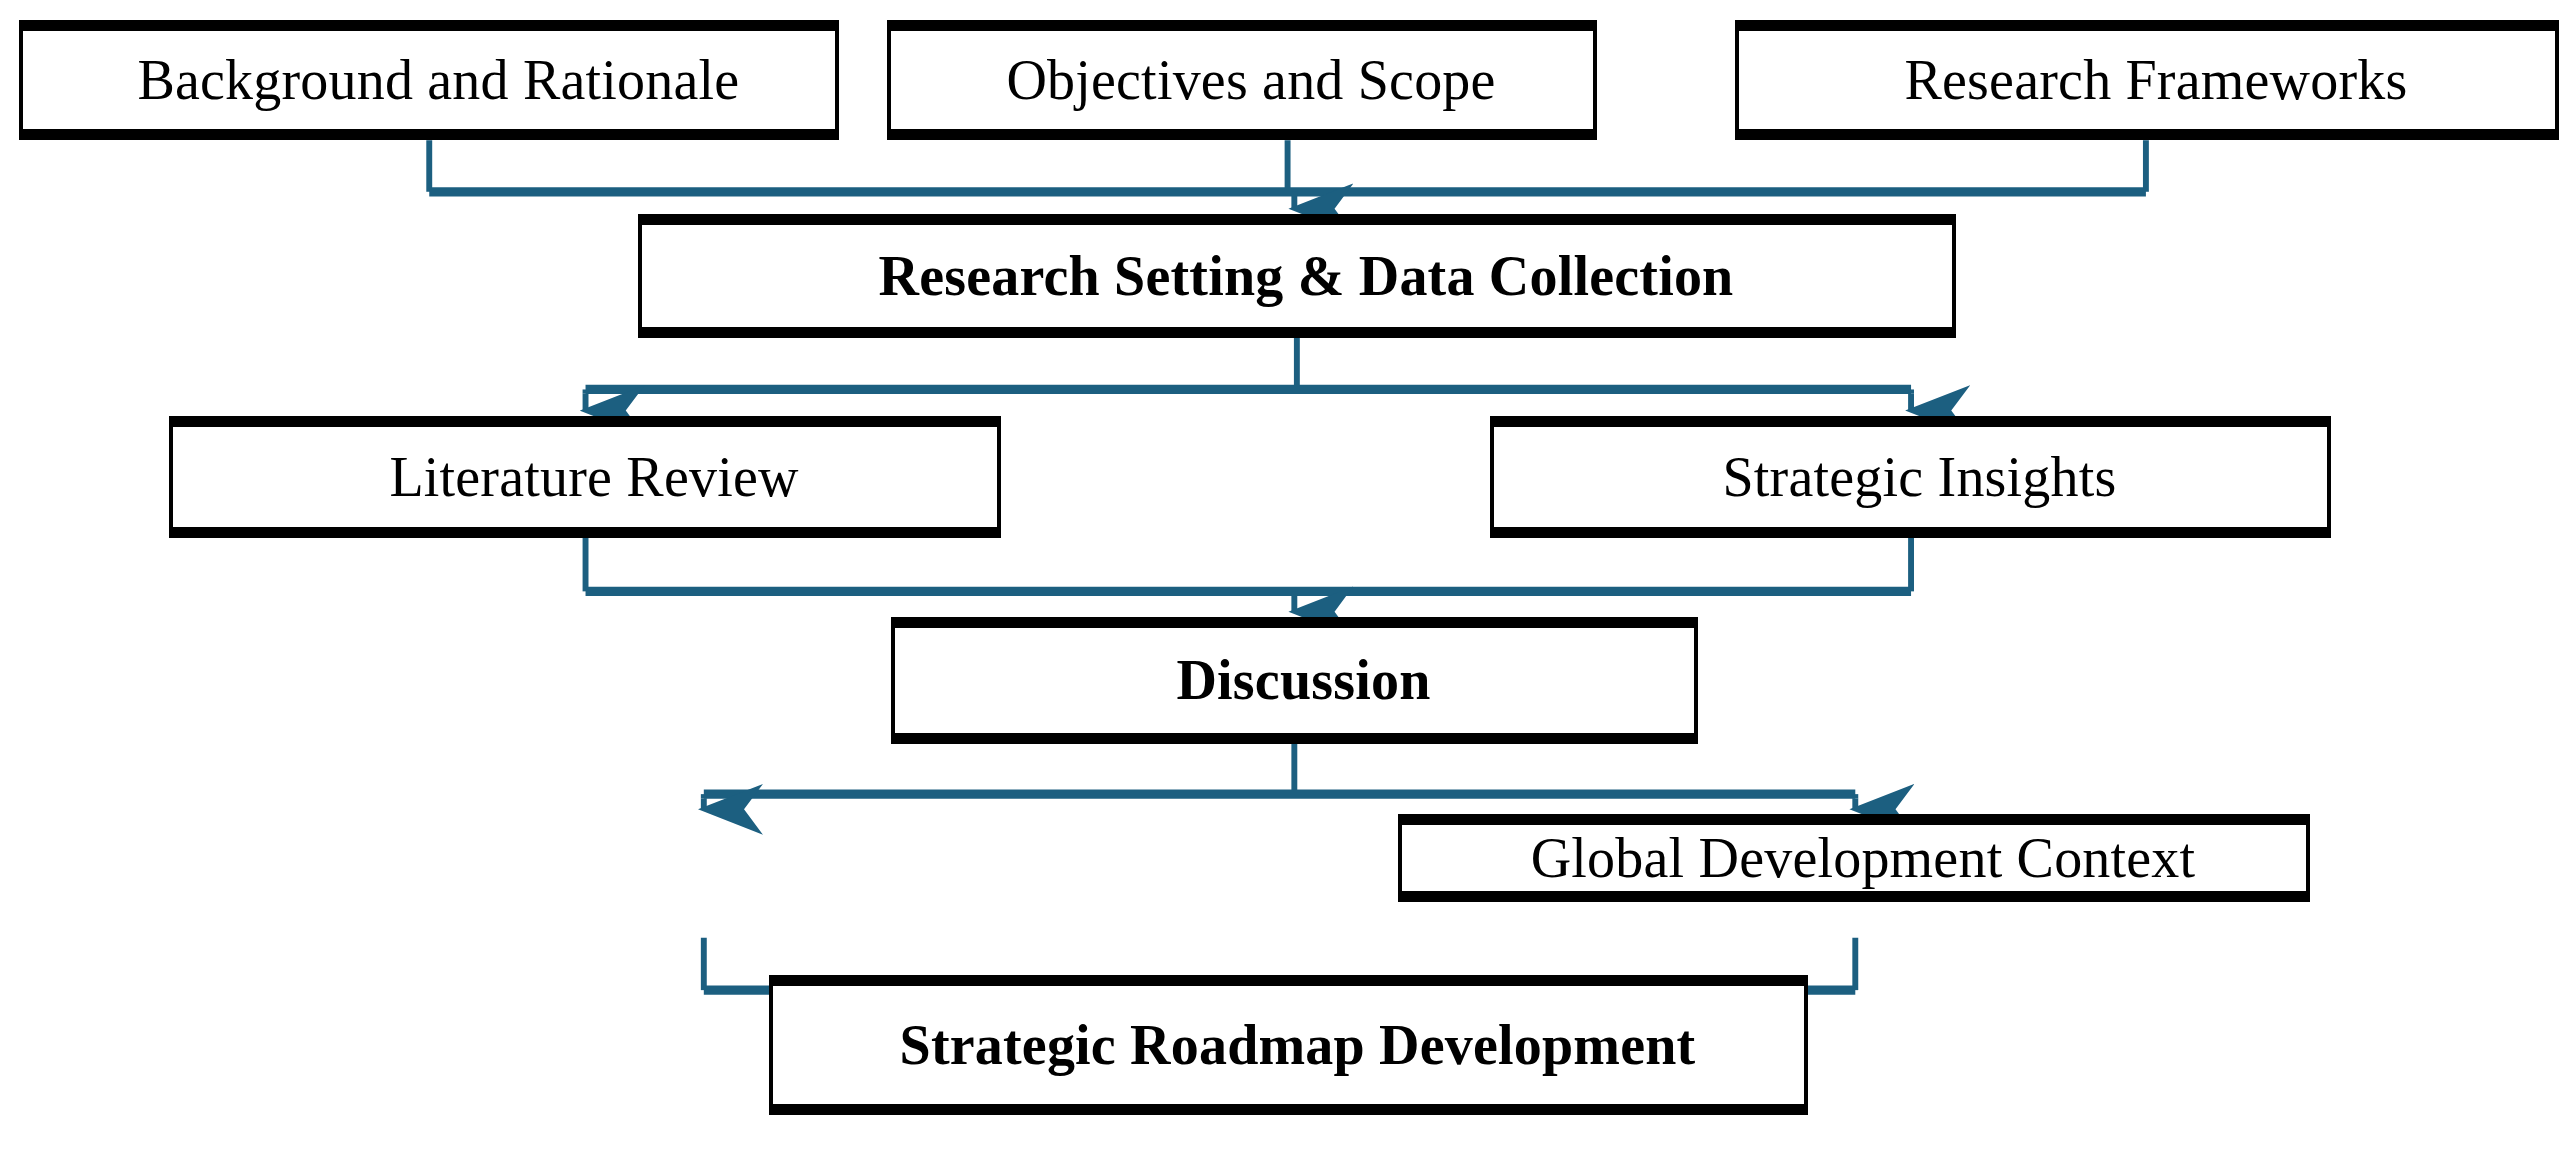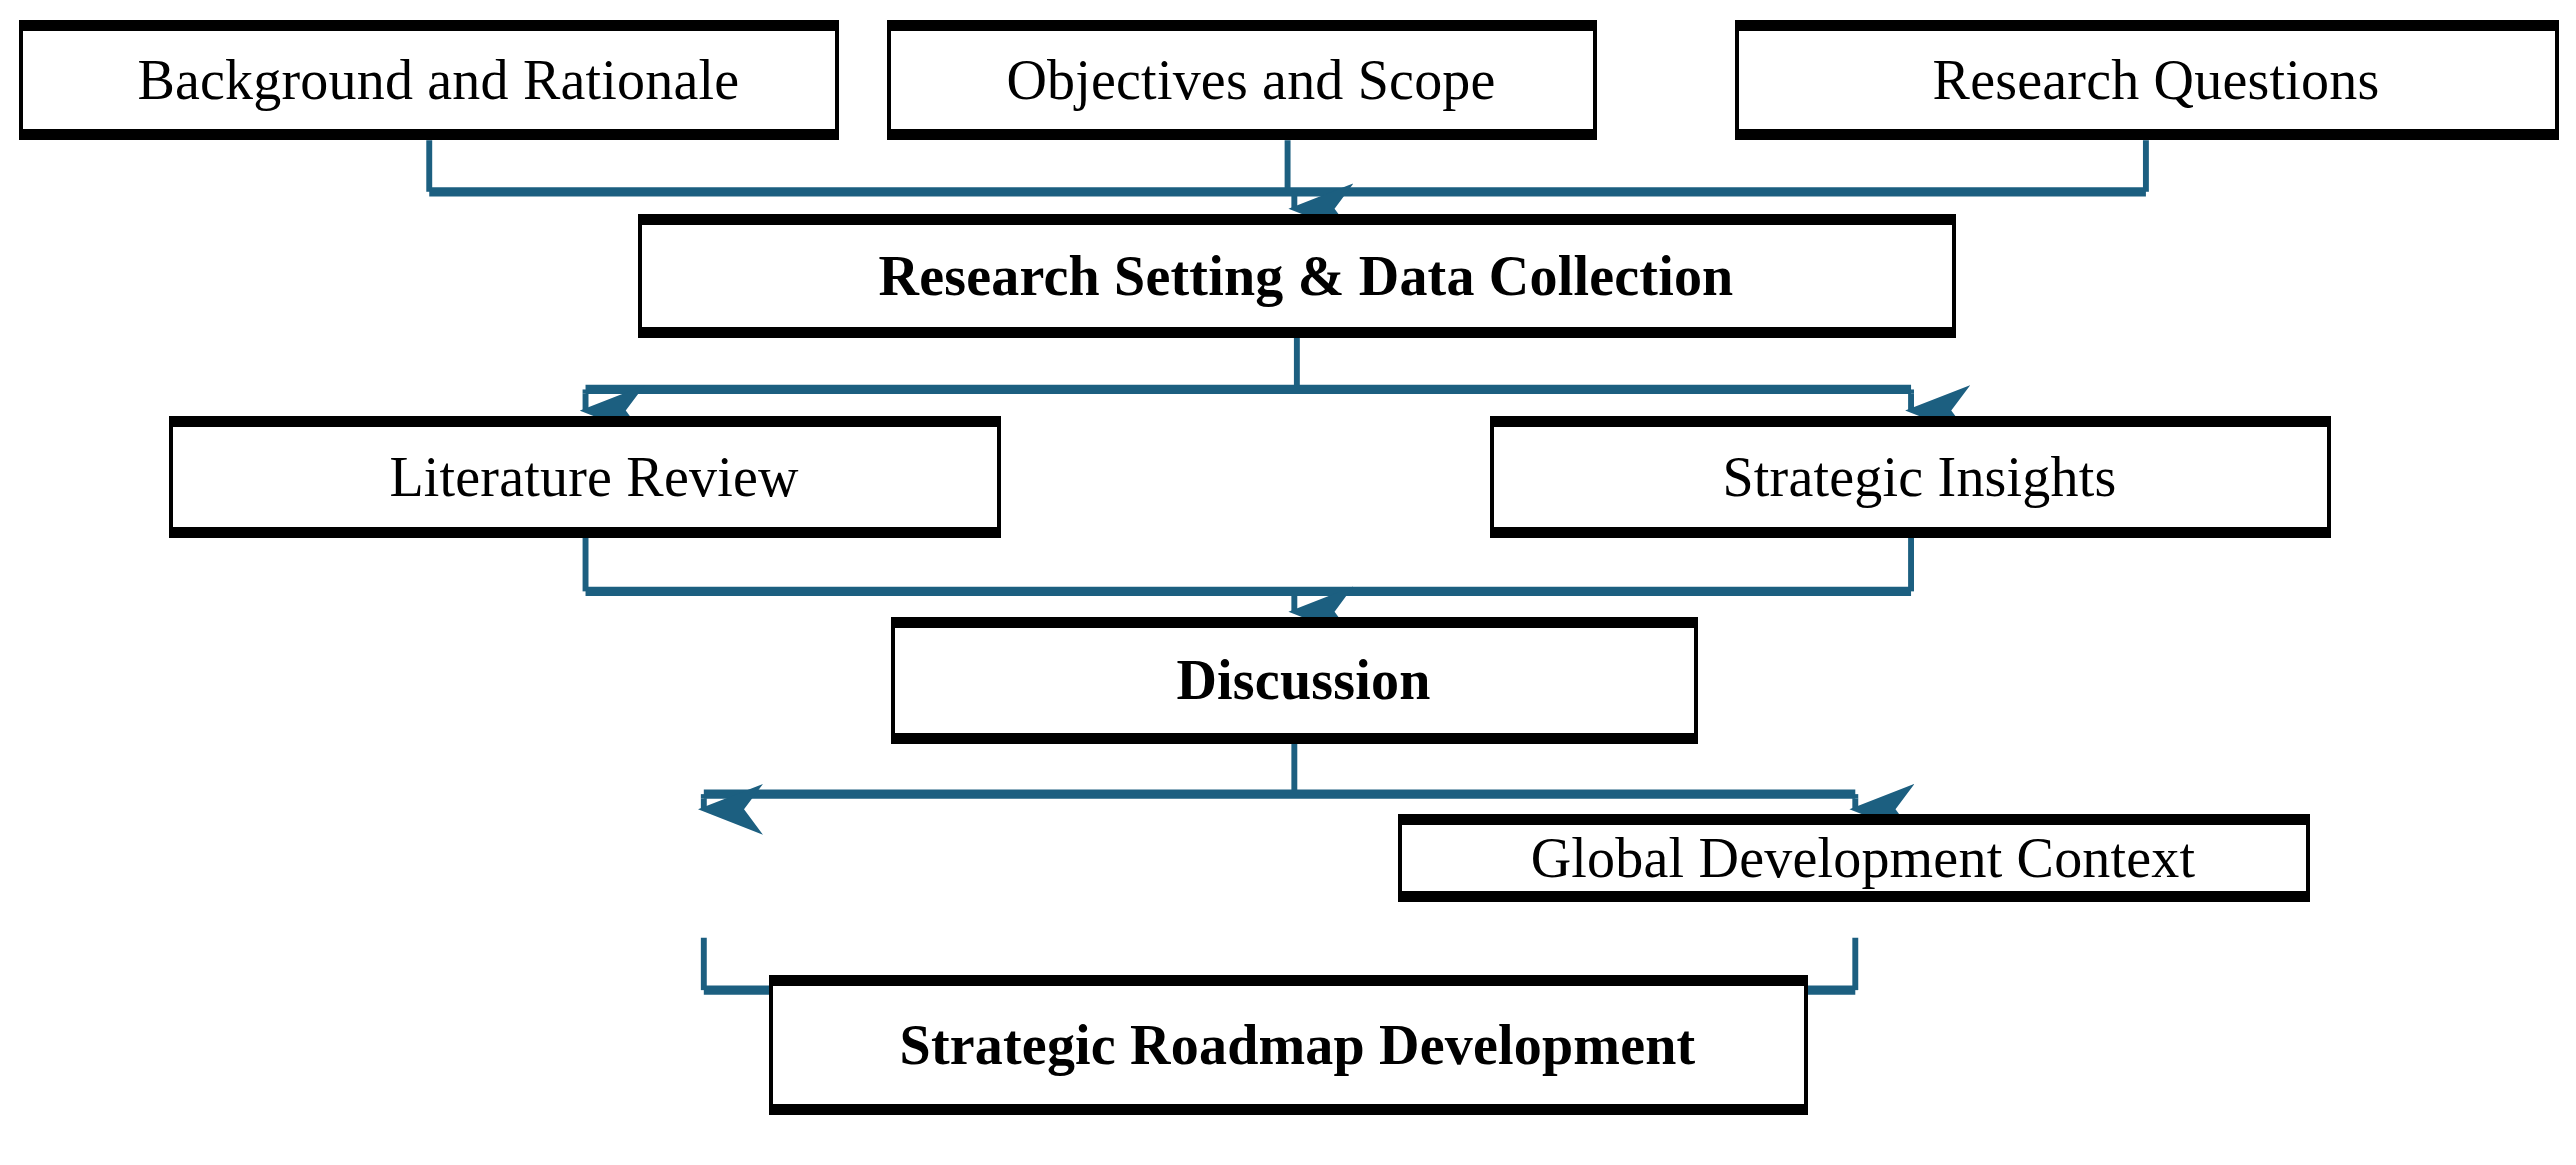--- a/index.html
+++ b/index.html
@@ -122,21 +122,21 @@
 
   <div class="node" id="node-background">
     <span class="node-label">Background and Rationale</span>
   </div>
 
   <div class="node" id="node-objectives">
     <span class="node-label">Objectives and Scope</span>
   </div>
 
   <div class="node" id="node-questions">
-    <span class="node-label">Research Questions</span>
+    <span class="node-label">Research Frameworks</span>
   </div>
 
   <div class="node emphasis" id="node-research-setting">
     <span class="node-label">Research Setting &amp; Data Collection</span>
   </div>
 
   <div class="node" id="node-literature">
     <span class="node-label">Literature Review</span>
   </div>
 

